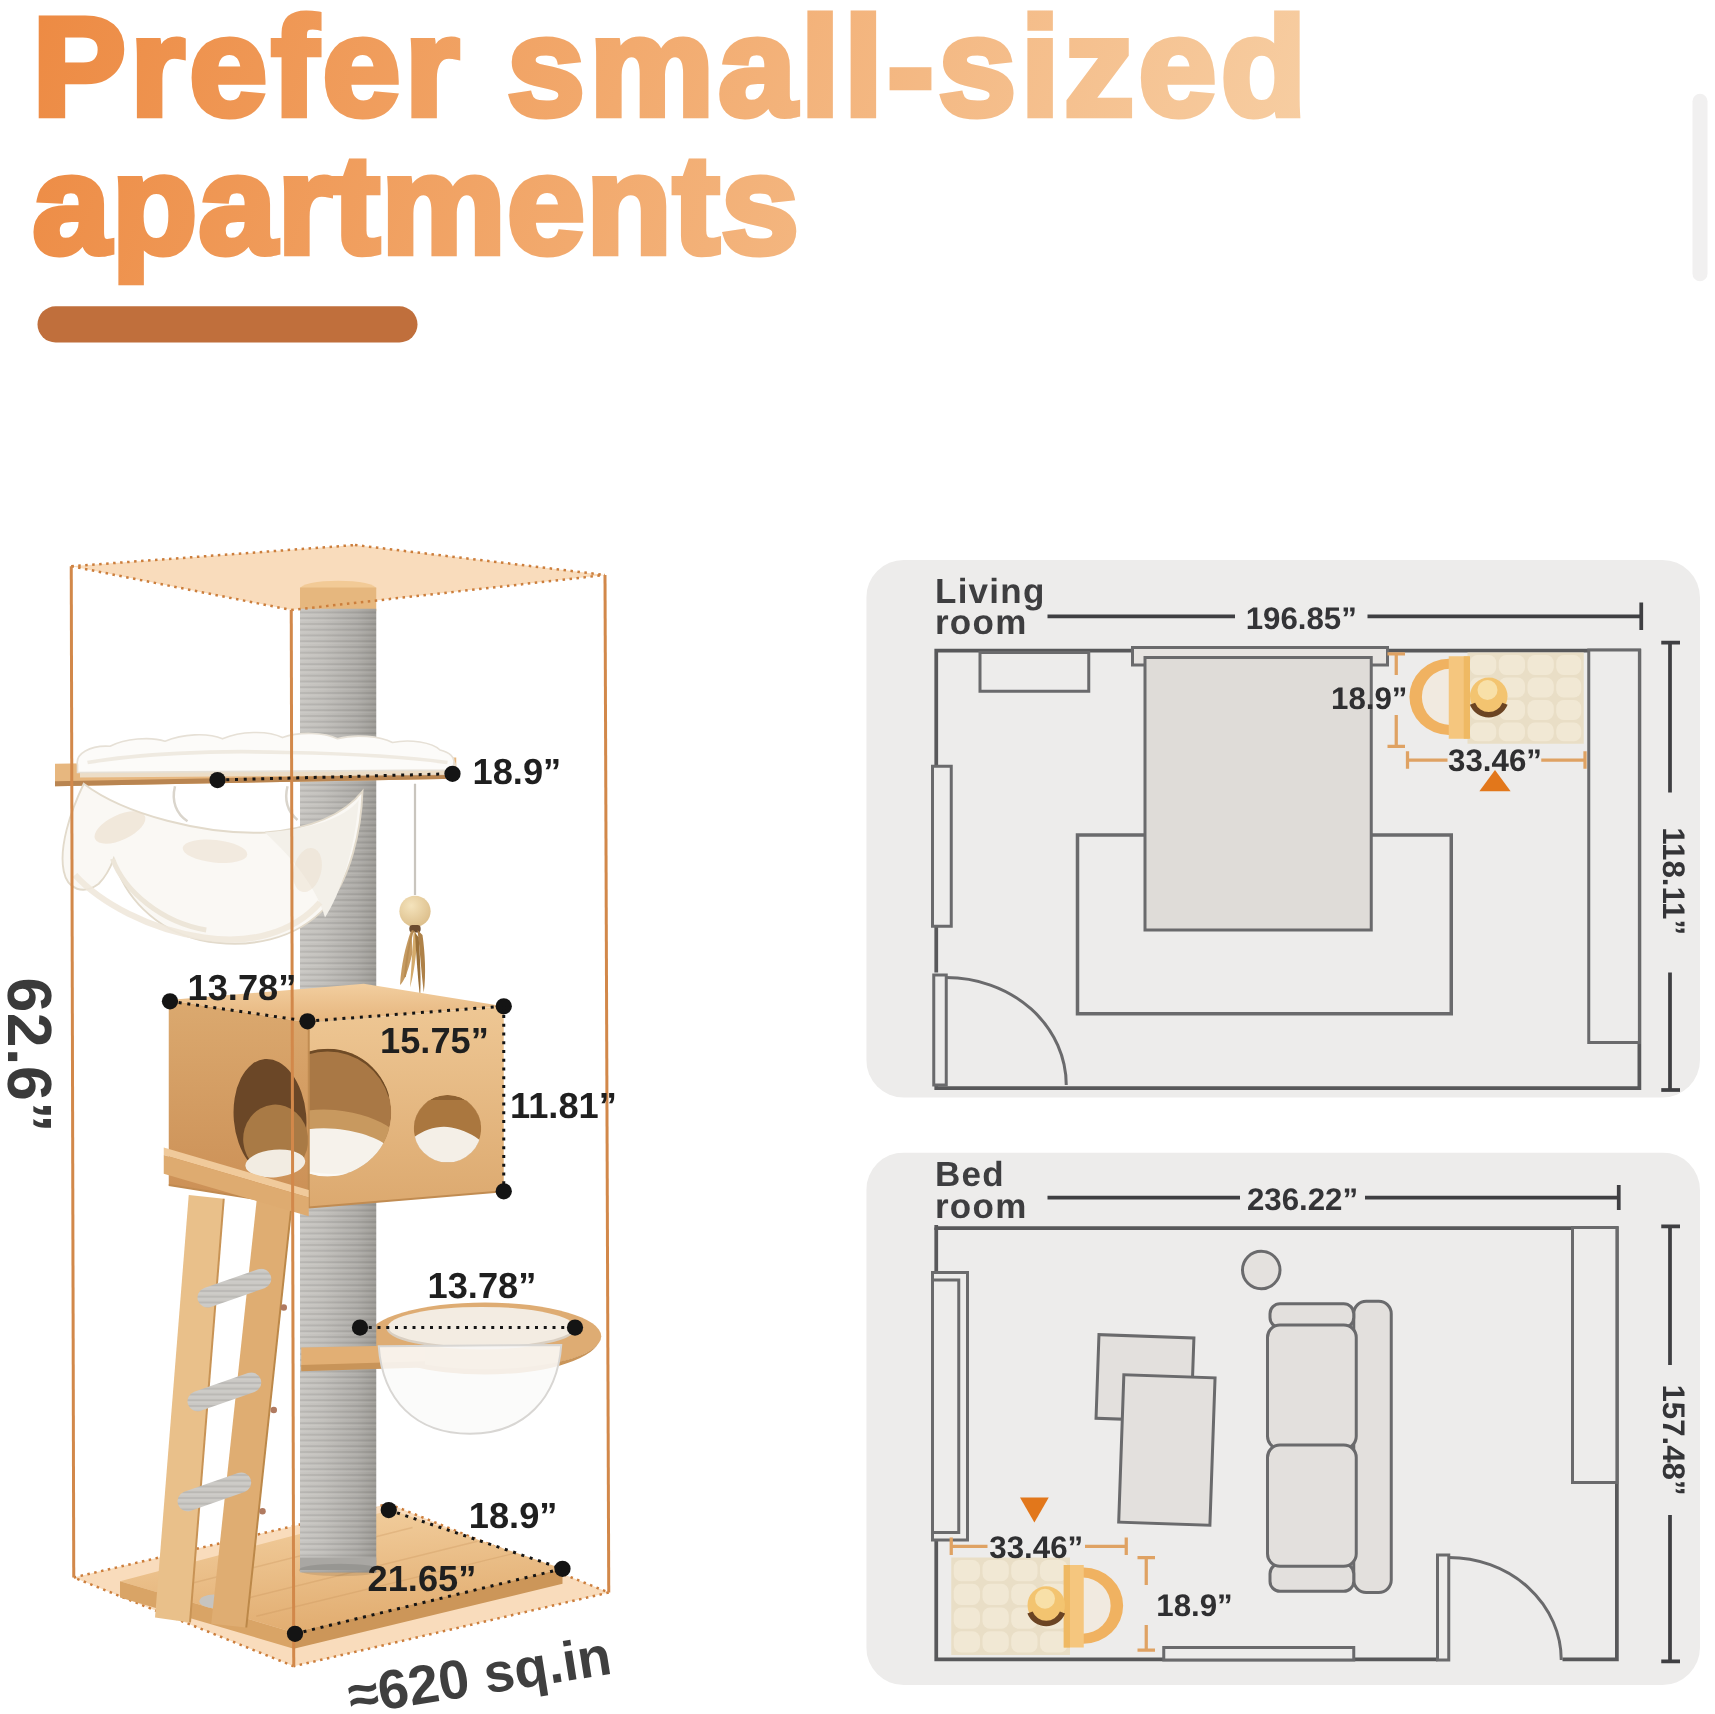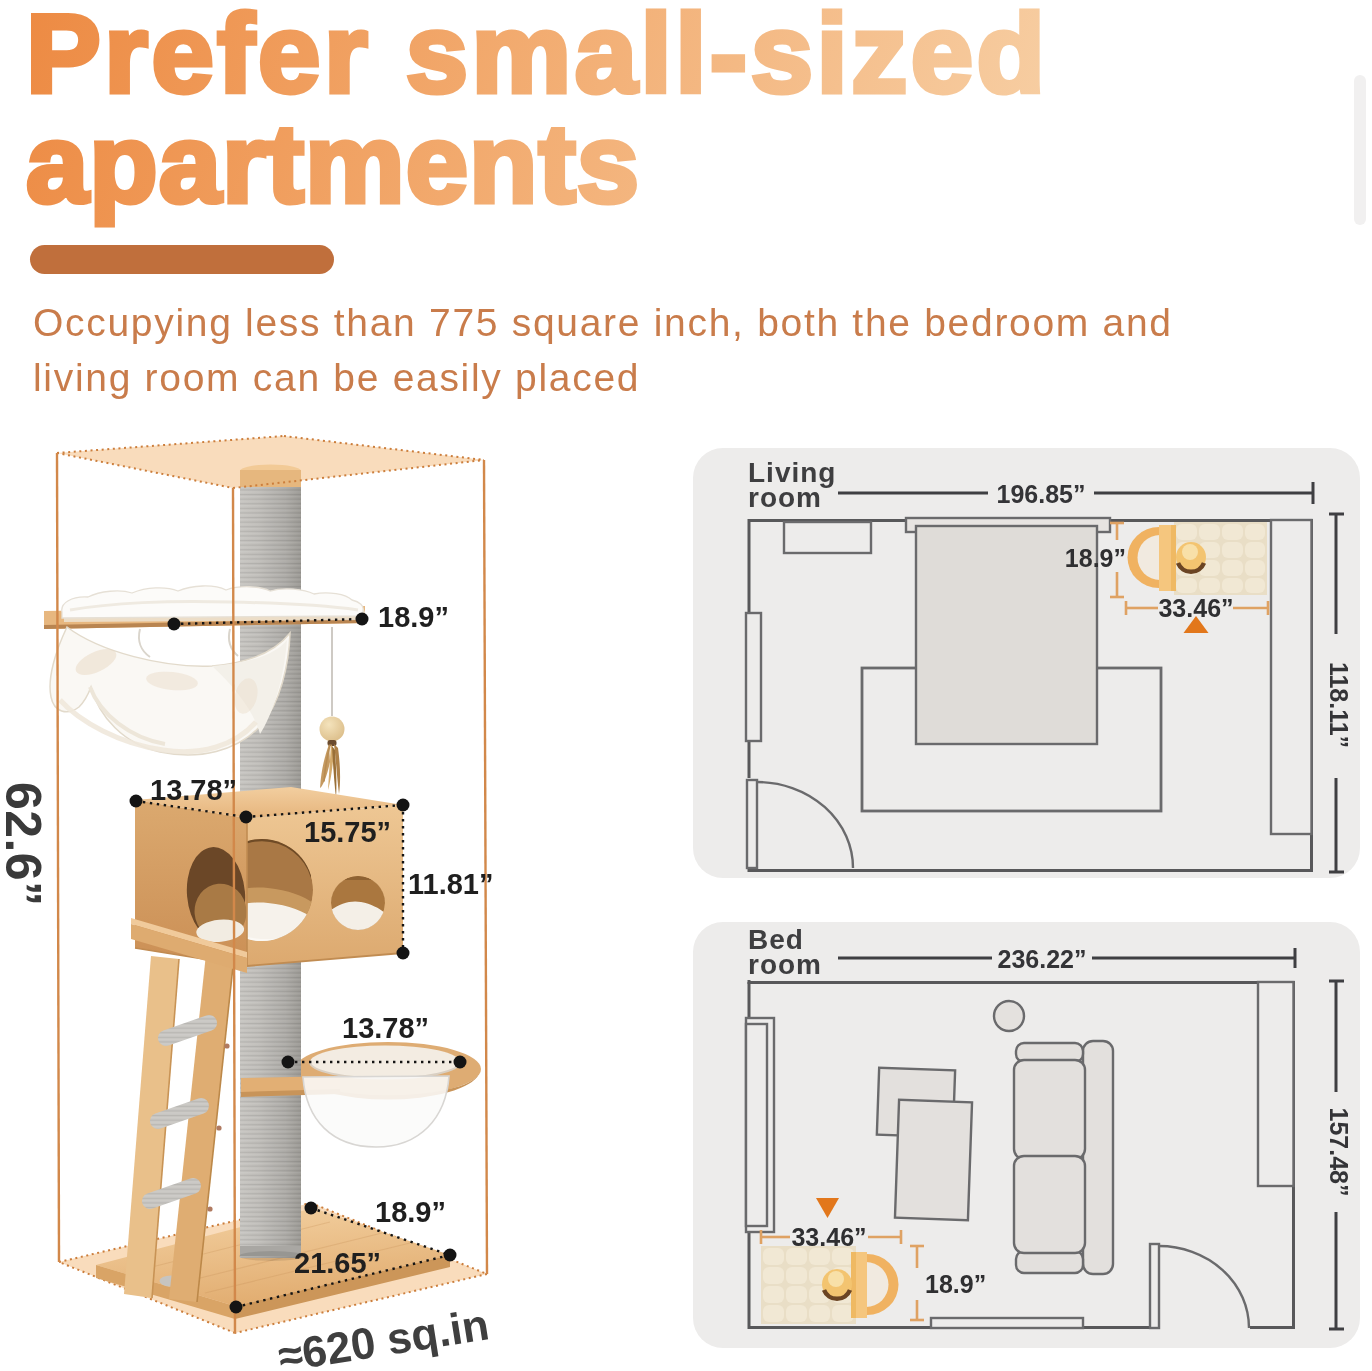--- a/index.html
+++ b/index.html
@@ -18,22 +18,20 @@
       <stop offset="0.45" stop-color="#F2AA6E"></stop>
       <stop offset="1" stop-color="#F7CFA4"></stop>
     </linearGradient>
   </defs>
   <text x="26" y="92" font-size="112" font-weight="bold" letter-spacing="-1" fill="url(#hg)" stroke="url(#hg)" stroke-width="5" paint-order="stroke" textLength="1018">Prefer small-sized</text>
   <text x="26" y="202" font-size="112" font-weight="bold" letter-spacing="-1" fill="url(#hg)" stroke="url(#hg)" stroke-width="5" paint-order="stroke" textLength="612">apartments</text>
 </svg>
 
 <div class="abs" style="left:30px;top:245px;width:304px;height:29px;border-radius:15px;background:#C06F3C;"></div>
 
-<div class="abs" style="left:33px;top:295px;width:1250px;font-size:39px;line-height:55px;color:#C97C4B;letter-spacing:1.7px;">
-Occupying less than 775 square inch, both the bedroom and<br>living room can be easily placed</div>
 
 <svg class="abs" style="left:0;top:430px" width="545" height="941" viewBox="0 430 545 941">
   <defs>
     <linearGradient id="postG" x1="0" y1="0" x2="1" y2="0">
       <stop offset="0" stop-color="#C9C7C3"></stop>
           <stop offset="0.3" stop-color="#C2C0BC"></stop>
       <stop offset="0.75" stop-color="#AFADA9"></stop>
           <stop offset="1" stop-color="#9E9C97"></stop>
     </linearGradient>
     <pattern id="rope" width="12" height="4.6" patternUnits="userSpaceOnUse">

